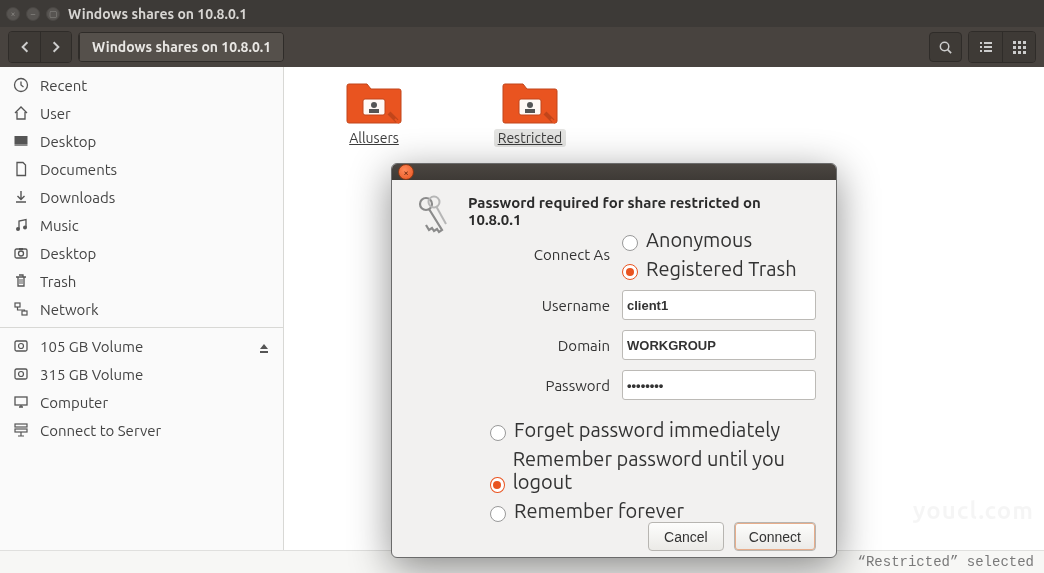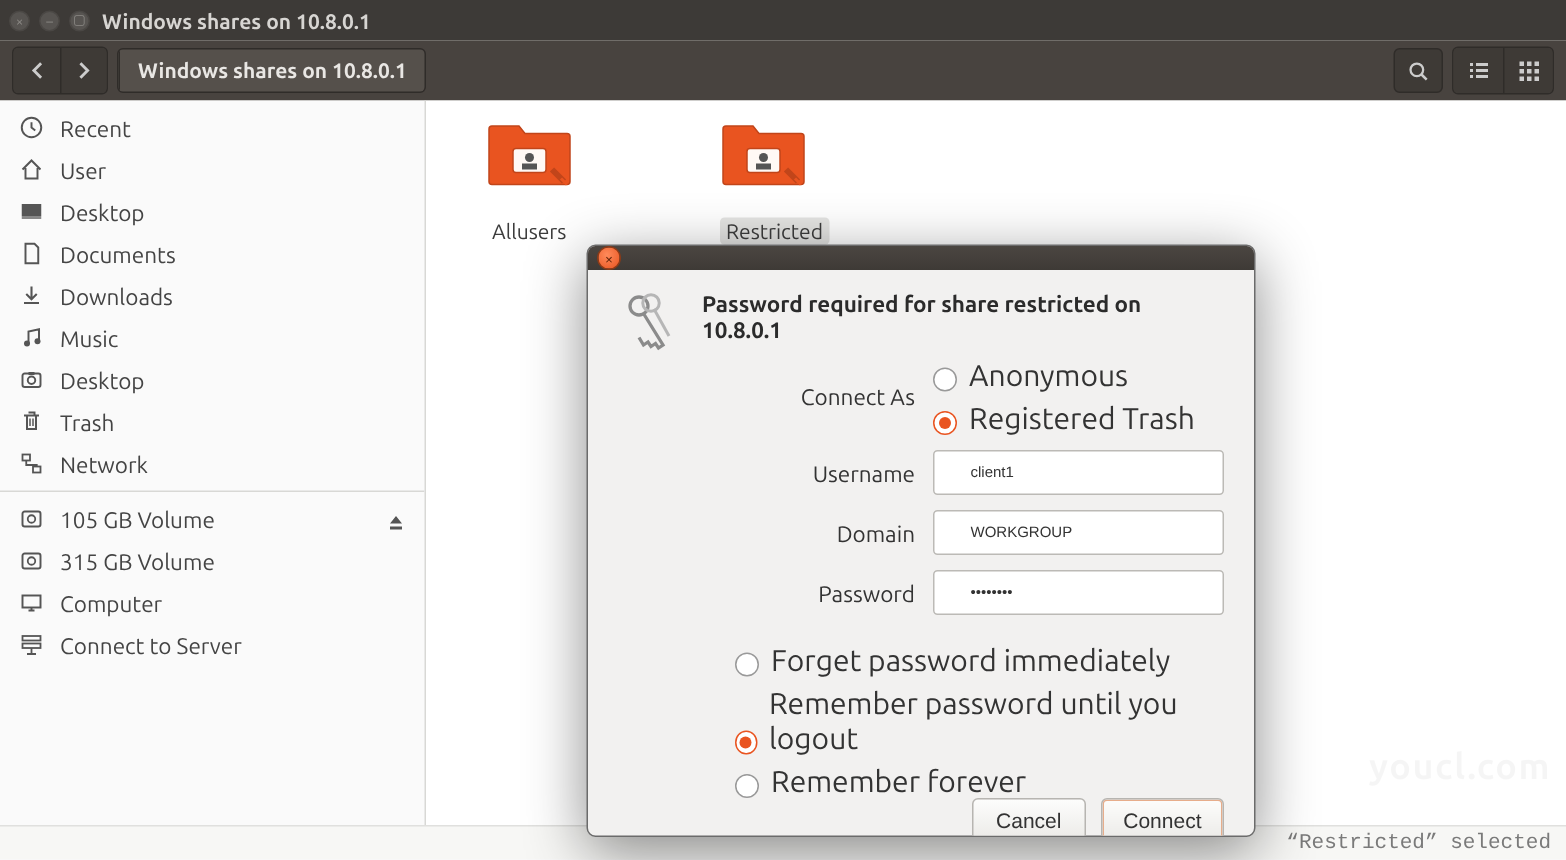--- a/index.html
+++ b/index.html
@@ -23,42 +23,42 @@
   .tool-btn-group .tool-btn + .tool-btn { border-left:1px solid #2f2c29;}
   
   .body { display:flex; height: calc(573px - 27px - 40px - 23px); }
   .sidebar { width: 284px; background:#fafafa; border-right:1px solid #d8d8d5; overflow-y:auto; padding-top:4px;}
   .sb-item { display:flex; align-items:flex-end; gap:10px; padding: 5px 12px; color:#444; cursor:pointer; font-size:15px;}
   .sb-item .sb-icon { width:18px; height:18px; display:flex; align-items:center; justify-content:center; color:#555;}
   .sb-sep { height:1px; background:#d8d8d5; margin:4px 0;}
   .sb-item .eject { margin-left:auto; color:#555;}
   .main { flex:1; position:relative; background:#fff; padding: 12px 40px; }
   .files { display:flex; gap: 56px; }
-  .file { display:flex; flex-direction:column; align-items:flex-start; gap:20px; width:100px; cursor:pointer; }
+  .file { display:flex; flex-direction:column; align-items:center; gap:4px; width:100px; cursor:pointer;text-decoration:underline; }
   .file .label { font-size:14px; padding: 1px 4px; }
   .file.selected .label { background:#e4e4e2; border-radius:3px; }
   .folder-icon { width:58px; height:46px; position:relative; }
   
   .statusbar { height:23px; background:#f7f7f5; display:flex; align-items:center; justify-content:flex-end; padding: 0 10px; color:#7a7a7a; font-size:14px; border-top:1px solid #e0e0de;font-family:Liberation Mono, monospace;}
   .watermark { position:absolute; right:10px; bottom:26px; font-size:24px; font-weight:600; color:rgba(0,0,0,0.04); letter-spacing:1px; pointer-events:none;}
   
   .dialog { position:absolute; left:391px; top:163px; width:446px; height:395px; background:#f2f1f0; border:1px solid #6b6b6b; border-radius:6px; box-shadow: 0 10px 40px rgba(0,0,0,0.45); overflow:hidden; display:flex; flex-direction:column;}
   .dlg-titlebar { height:25px; background: linear-gradient(#4b4641,#3e3a36); display:flex; align-items:center; padding:0 6px; }
   .dlg-close { width:16px; height:16px; border-radius:50%; background: radial-gradient(circle at 40% 35%, #ff8a5a, #e95420); display:flex; align-items:center; justify-content:center; color:#5c2008; font-size:10px; cursor:pointer; border:1px solid #8c3a17;}
   .dlg-body { flex:1; padding: 14px 20px 12px 20px; display:flex; flex-direction:column; }
   .dlg-top { display:flex; gap:16px; }
   .keys-icon { flex:0 0 40px; }
   .dlg-title { font-weight:700; font-size:15px; color:#2b2b2b; }
-  .form { margin-top:10px; display:grid; grid-template-columns: 88px 1fr; gap: 10px 12px; align-items:center; margin-left:54px;}
+  .form { display:grid; grid-template-columns: 88px 1fr; gap: 10px 12px; align-items:center; margin-left:54px;}
   .form label { text-align:right; color:#333; font-size:15px;}
   .radio-row { display:flex; align-items:flex-end; gap:8px; font-size:20px; color:#333; cursor:pointer;}
   .radio { width:16px; height:16px; border-radius:50%; border:1px solid #999; background:#fff; display:flex; align-items:center; justify-content:center;}
   .radio.checked { border-color:#e95420; }
   .radio.checked::after { content:""; width:8px; height:8px; border-radius:50%; background:#e95420; }
-  .inp { height:30px; width:100%; border:1px solid #bcbab6; border-radius:3px; padding: 0 24px; font-size:10px; background:#fff; color:#333;}
+  .inp { height:30px; width:100%; border:1px solid #bcbab6; border-radius:3px; padding: 0 4px; font-size:13px; background:#fff; color:#333;font-weight:bold;}
   .remember { margin-top:18px; margin-left:78px; display:flex; flex-direction:column; gap:6px;}
   .dlg-buttons { margin-top:auto; display:flex; justify-content:flex-end; gap:10px; }
   .btn { min-width:76px; height:29px; padding: 0 14px; border:1px solid #b7b5b1; border-radius:4px; background: linear-gradient(#fdfdfc,#ebeae7); font-size:14px; color:#333; cursor:pointer;}
   .btn.default { box-shadow: 0 0 0 1px #e7ad8b inset; }
   svg { display:block; }
 </style>
 </head>
 <body>
 
 <div class="titlebar">

